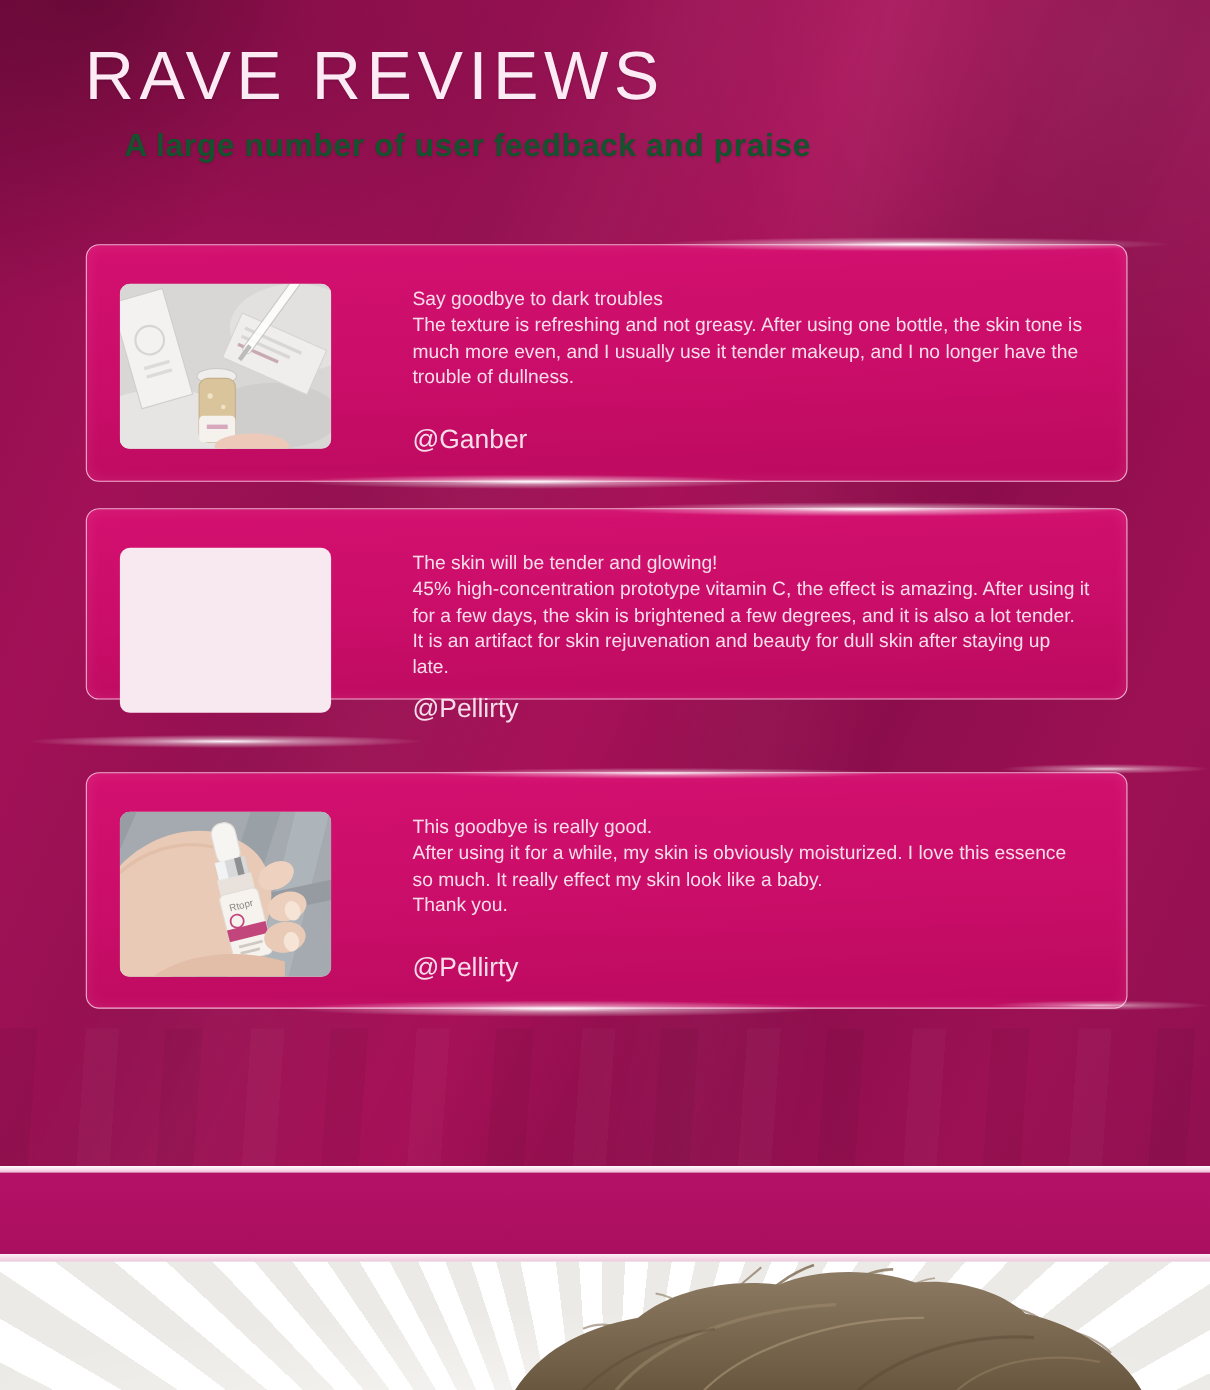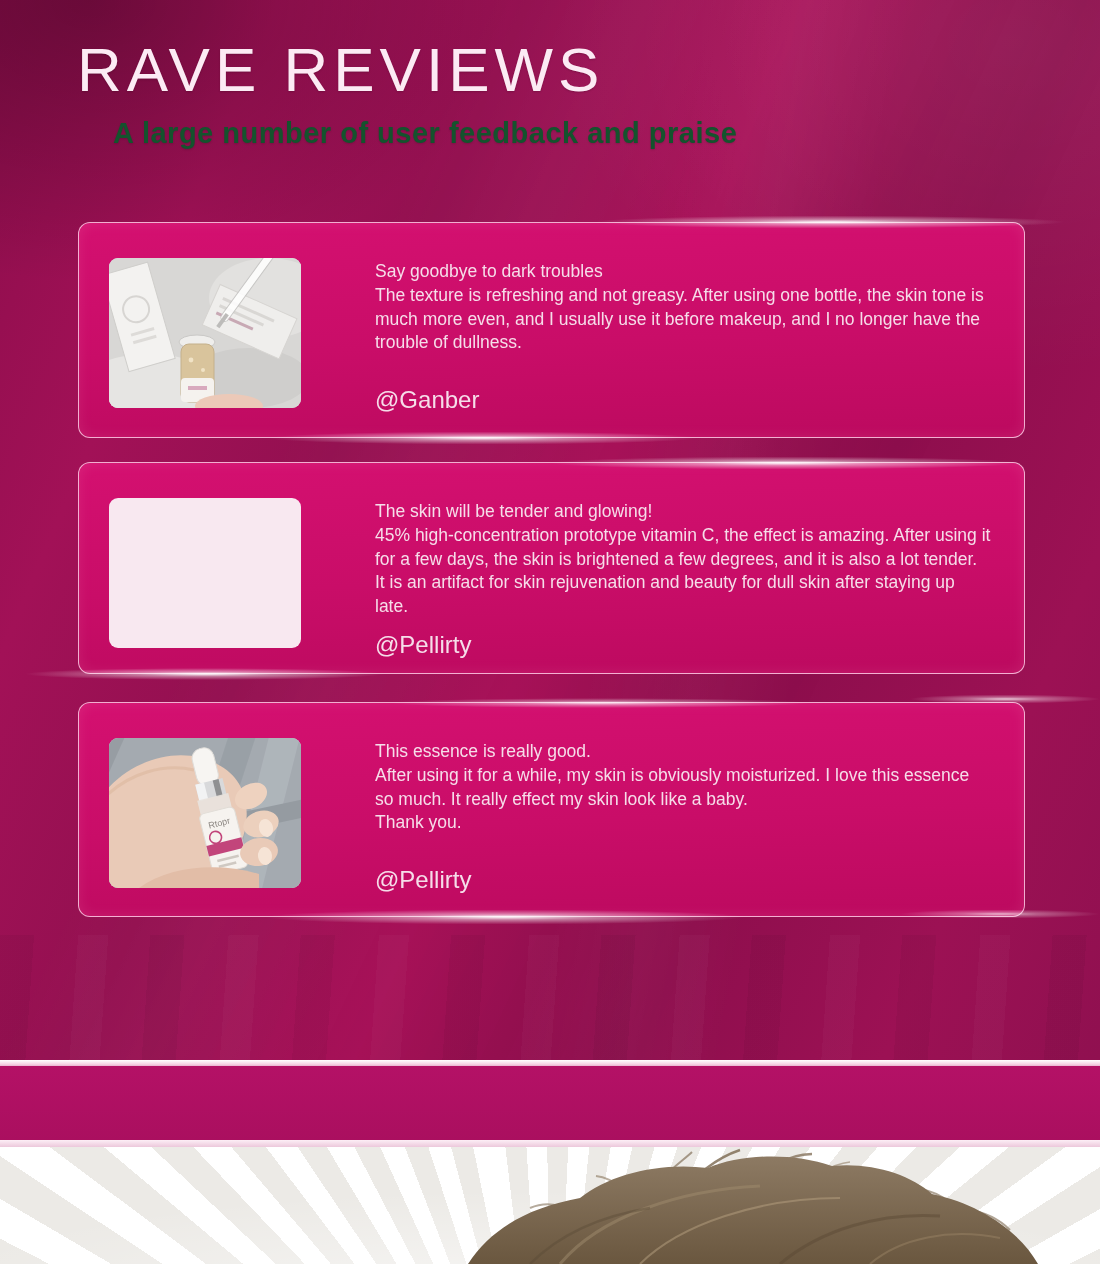--- a/index.html
+++ b/index.html
@@ -45,21 +45,21 @@
   }
 
   
   .card {
     position:absolute; left:78px; width:947px;
     border:1.5px solid rgba(250,205,228,.85); border-radius:12px;
     background:linear-gradient(178deg, #d41070 0%, #c90d68 55%, #bc0a5f 100%);
     box-shadow:0 0 14px rgba(255,180,215,.12) inset;
   }
   #card1 { top:222px; height:216px; }
-  #card2 { top:462px; height:212px; }
+  #card2 { top:462px; height:174px; }
   #card3 { top:702px; height:215px; }
 
   .thumb {
     position:absolute; left:30px; top:35px; width:192px; height:150px;
     border-radius:9px; overflow:hidden; background:#d9d9d9;
   }
   .thumb svg { display:block; width:100%; height:100%; }
   .thumb.blank { background:#f8e8f0; }
 
   .rtext { position:absolute; left:296px; top:37px; width:616px; }
@@ -151,21 +151,21 @@
           <circle cx="94" cy="112" r="2" fill="#f1e3c6"></circle>
           <circle cx="86" cy="124" r="2.2" fill="#f1e3c6"></circle>
           <rect x="72" y="120" width="33" height="24" rx="4" fill="#f5f2ee"></rect>
           <rect x="79" y="128" width="19" height="4" fill="#d8a9bd"></rect>
         </g>
         <ellipse cx="120" cy="148" rx="34" ry="12" fill="#ecc9b8"></ellipse>
       </svg>
     </div>
     <div class="rtext">
       <div class="rtitle">Say goodbye to dark troubles</div>
-      <div class="rbody">The texture is refreshing and not greasy. After using one bottle, the skin tone is much more even, and I usually use it before makeup, and I no longer have the trouble of dullness.</div>
+      <div class="rbody">The texture is refreshing and not greasy. After using one bottle, the skin tone is much more even, and I usually use it tender makeup, and I no longer have the trouble of dullness.</div>
     </div>
     <div class="rhandle">@Ganber</div>
   </section>
 
   <section class="card" id="card2">
     <div class="thumb blank"></div>
     <div class="rtext">
       <div class="rtitle">The skin will be tender and glowing!</div>
       <div class="rbody">45% high-concentration prototype vitamin C, the effect is amazing. After using it for a few days, the skin is brightened a few degrees, and it is also a lot tender. It is an artifact for skin rejuvenation and beauty for dull skin after staying up late.</div>
     </div>
@@ -199,21 +199,21 @@
         </g>
         <ellipse cx="142" cy="58" rx="17" ry="12" fill="#eed2bf" transform="rotate(-28 142 58)"></ellipse>
         <ellipse cx="152" cy="86" rx="18" ry="13" fill="#ecd0bd" transform="rotate(-16 152 86)"></ellipse>
         <ellipse cx="150" cy="114" rx="19" ry="14" fill="#e9cab7" transform="rotate(-8 150 114)"></ellipse>
         <ellipse cx="157" cy="90" rx="7" ry="9" fill="#f6e4d6" transform="rotate(-16 157 90)"></ellipse>
         <ellipse cx="156" cy="118" rx="7" ry="9" fill="#f6e4d6" transform="rotate(-8 156 118)"></ellipse>
         <path d="M30,150 C60,128 110,124 150,136 L150,150 Z" fill="#e2bda7"></path>
       </svg>
     </div>
     <div class="rtext">
-      <div class="rtitle">This essence is really good.</div>
+      <div class="rtitle">This goodbye is really good.</div>
       <div class="rbody">After using it for a while, my skin is obviously moisturized. I love this essence so much. It really effect my skin look like a baby.
 Thank you.</div>
     </div>
     <div class="rhandle">@Pellirty</div>
   </section>
 
   <div class="flare f1"></div>
   <div class="flare f2"></div>
   <div class="flare f3"></div>
   <div class="flare f4"></div>

